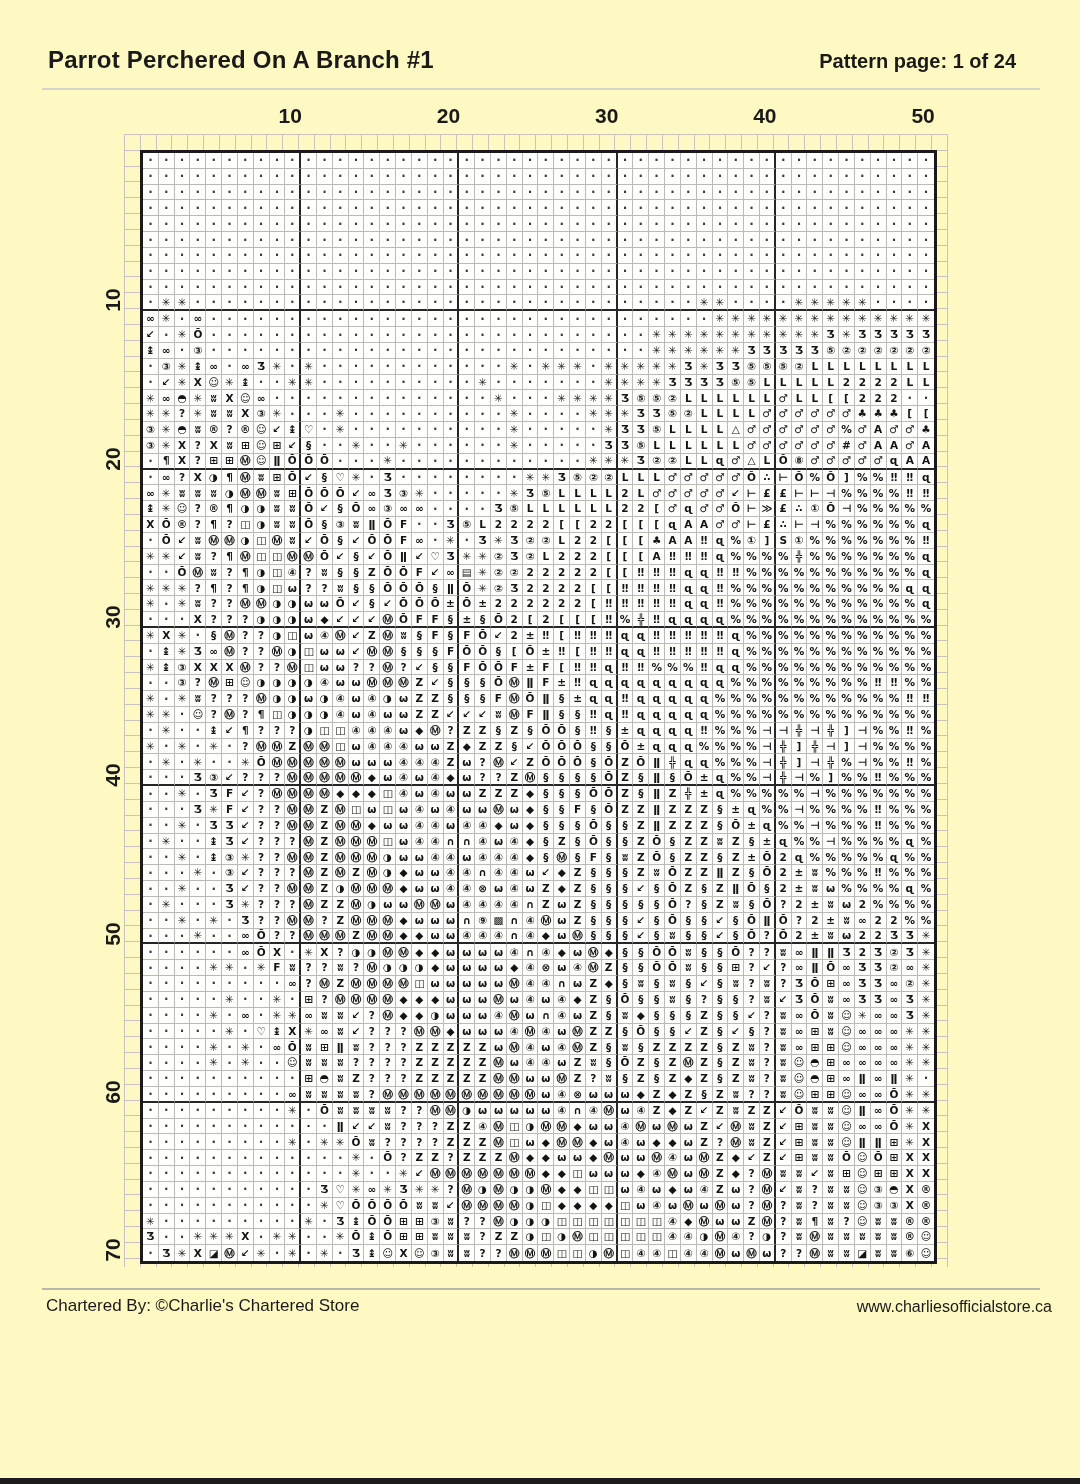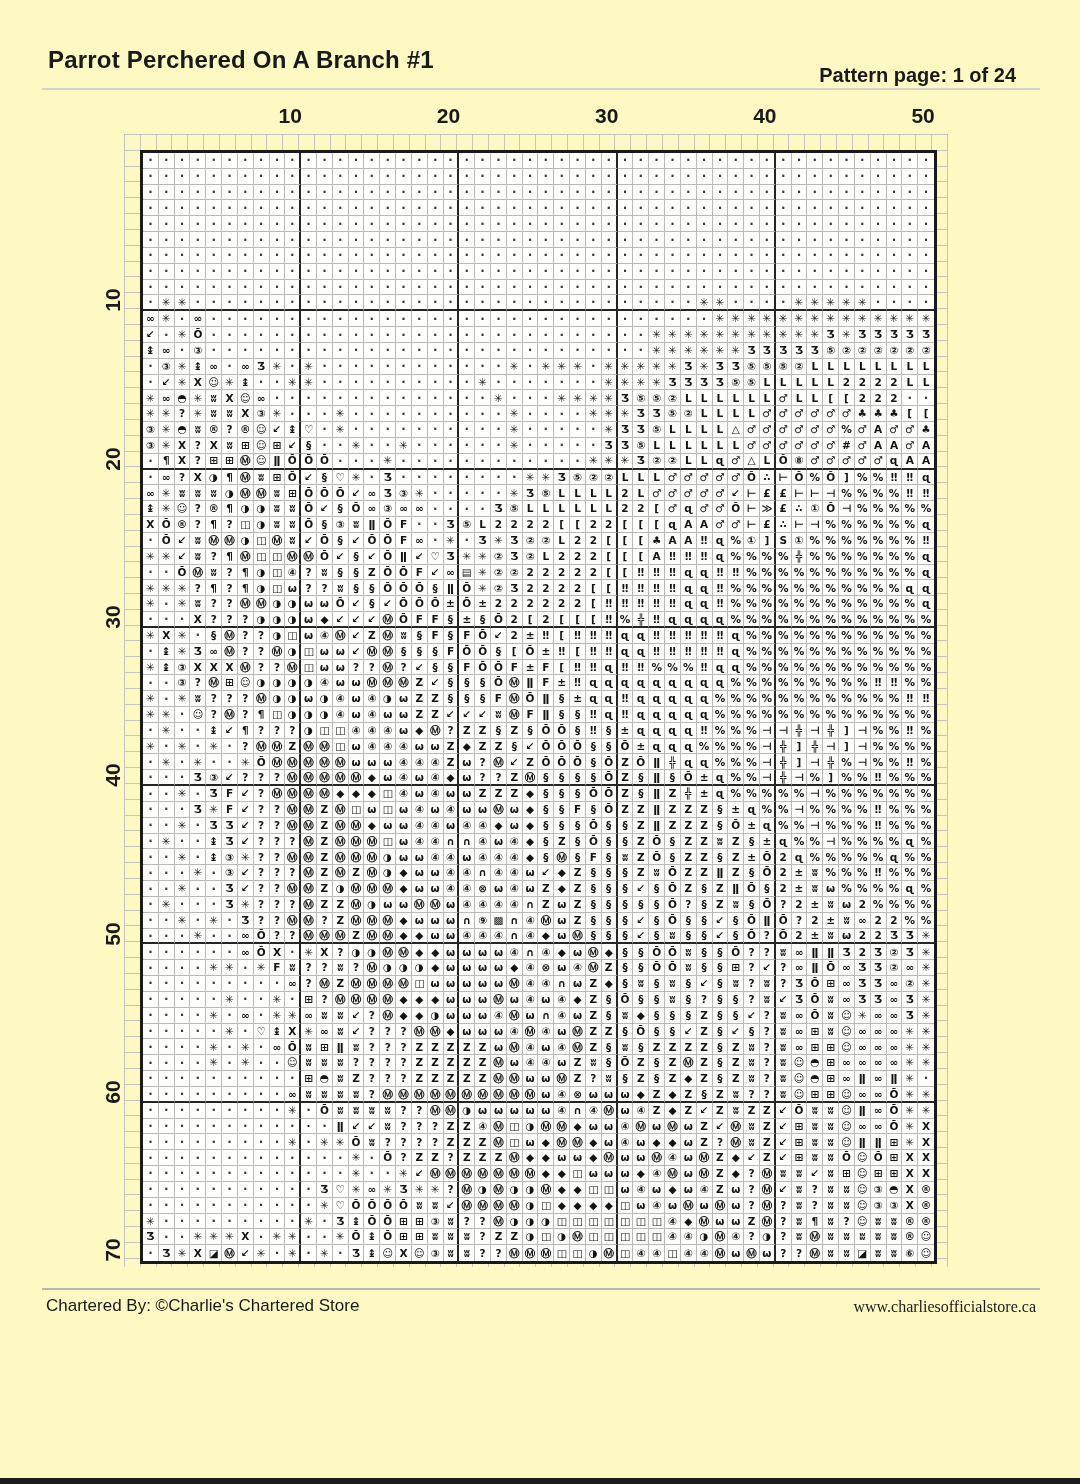--- a/index.html
+++ b/index.html
@@ -1,23 +1,23 @@
 <!DOCTYPE html>
 <html><head>
 <meta charset="utf-8">
 <style>
   html,body{margin:0;padding:0;background:#e9e7e3;}
   .page{position:relative;width:1080px;height:1484px;background:#fef9c3;overflow:hidden;
         font-family:"Liberation Sans","DejaVu Sans",sans-serif;color:#1a1a1a;}
   .title{position:absolute;left:48px;top:46px;font-size:24px;font-weight:700;letter-spacing:0.2px;}
-  .page-info{position:absolute;right:64px;top:64px;font-size:20px;font-weight:700;}
+  .page-info{position:absolute;right:64px;top:50px;font-size:20px;font-weight:700;}
   .header-rule{position:absolute;left:42px;right:40px;top:88px;height:2px;background:#d6d3cd;}
   .footer-rule{position:absolute;left:42px;right:40px;top:1288px;height:2px;background:#b9b6b0;}
   .footer-left{position:absolute;left:46px;top:1296px;font-size:17px;}
-  .footer-right{position:absolute;right:44px;top:1298px;font-size:16px;font-family:Liberation Serif, serif;}
+  .footer-right{position:absolute;right:28px;top:1298px;font-size:16px;}
   .scan-bar{position:absolute;left:0;right:0;bottom:0;height:6px;background:#1c1c1c;}
 
   .outer-grid{position:absolute;left:124px;top:134px;width:824px;height:1133px;
     background-image:
       repeating-linear-gradient(to right,#c6c4bf 0,#c6c4bf 1px,transparent 1px,transparent 15.82px),
       repeating-linear-gradient(to bottom,#c6c4bf 0,#c6c4bf 1px,transparent 1px,transparent 15.828px);}
   .pattern{position:absolute;left:140px;top:150px;width:791px;height:1108px;
     border:3px solid #1a1a1a;background:#fefefc;box-sizing:content-box;
     display:grid;grid-template-columns:repeat(50,1fr);grid-template-rows:repeat(70,1fr);}
   .cell{box-sizing:border-box;border-right:1px solid #bcbab4;border-bottom:1px solid #bcbab4;

